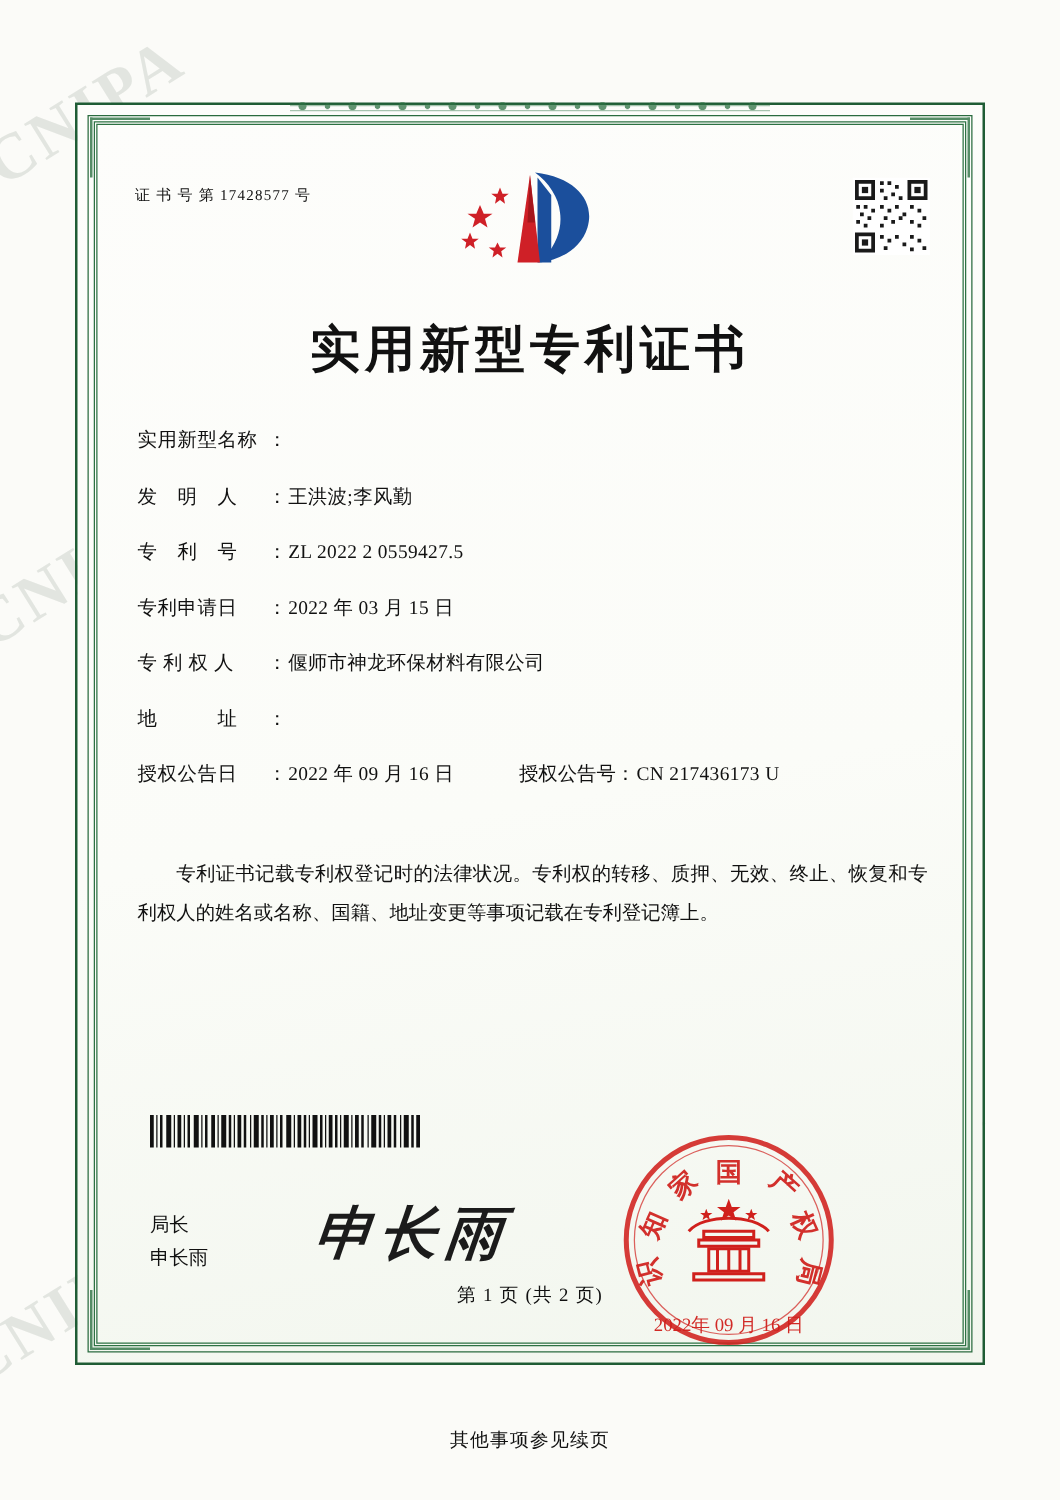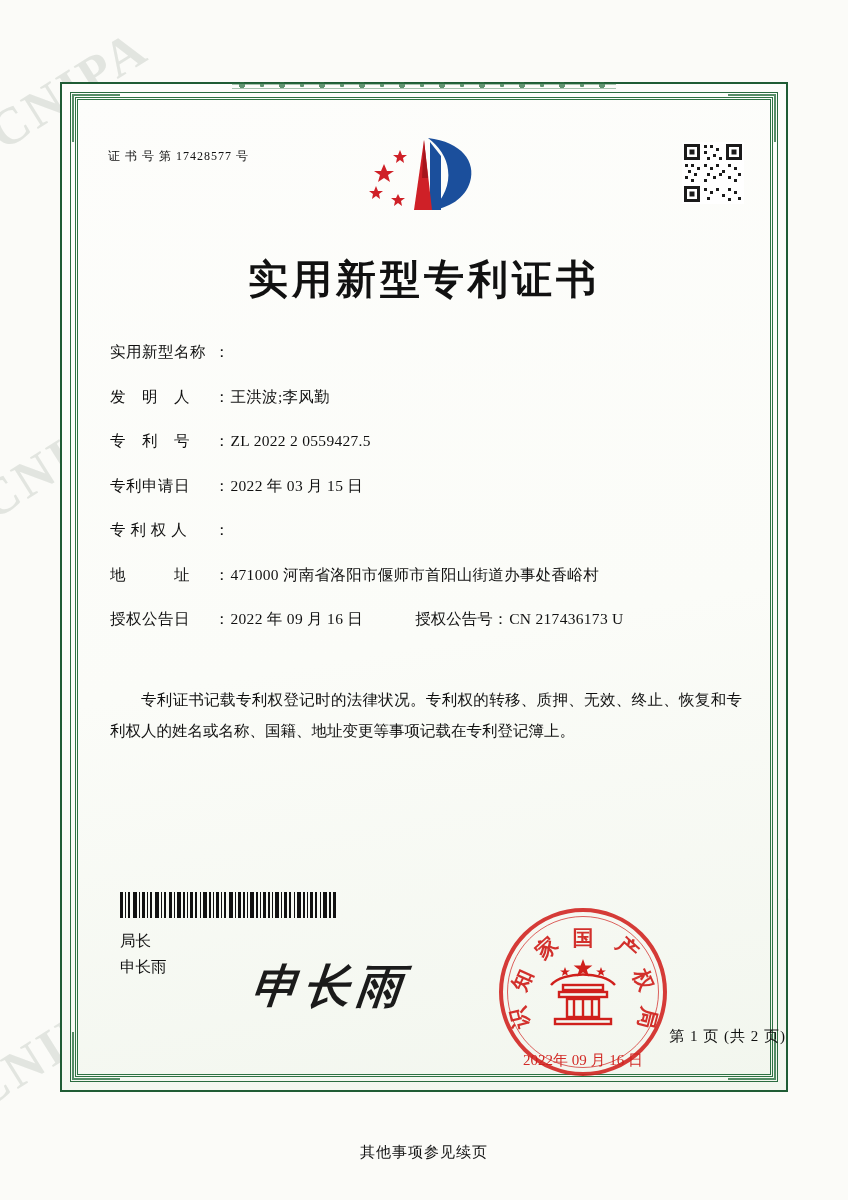--- a/index.html
+++ b/index.html
@@ -185,21 +185,21 @@
     position: absolute;
     top: 0;
     bottom: 0;
     background: #111;
   }
 
   
   .sig-label {
     position: absolute;
     left: 58px;
-    top: 844px;
+    top: 884px;
     font-size: 15.5px;
     line-height: 26px;
   }
   .sig-script {
     position: absolute;
     left: 190px;
     top: 872px;
     font-size: 46px;
     font-family: "Liberation Serif", serif;
     font-weight: bold;
@@ -258,21 +258,21 @@
     white-space: nowrap;
     font-weight: normal;
     opacity: .95;
   }
 
   
   .page-no {
     position: absolute;
     left: 0; right: 0;
     bottom: 44px;
-    text-align: right;
+    text-align: center;
     font-size: 15px;
     letter-spacing: 1px;
   }
   .footnote {
     position: absolute;
     left: 0; right: 0;
     bottom: 38px;
     text-align: center;
     font-size: 15px;
     letter-spacing: 1px;
@@ -401,26 +401,26 @@
 
       <div class="field">
         <span class="f-label">专利申请日</span>
         <span class="f-colon">：</span>
         <span class="f-value">2022 年 03 月 15 日</span>
       </div>
 
       <div class="field">
         <span class="f-label">专 利 权 人</span>
         <span class="f-colon">：</span>
+        <span class="f-value">偃师市神龙环保材料有限公司</span>
       </div>
 
       <div class="field">
         <span class="f-label">地　　　址</span>
         <span class="f-colon">：</span>
-        <span class="f-value">471000 河南省洛阳市偃师市首阳山街道办事处香峪村</span>
       </div>
 
       <div class="field dual">
         <span class="f-label">授权公告日</span>
         <span class="f-colon">：</span>
         <span class="f-value">2022 年 09 月 16 日</span>
         <span class="second-label">授权公告号</span>
         <span class="f-colon">：</span>
         <span class="f-value">CN 217436173 U</span>
       </div>

